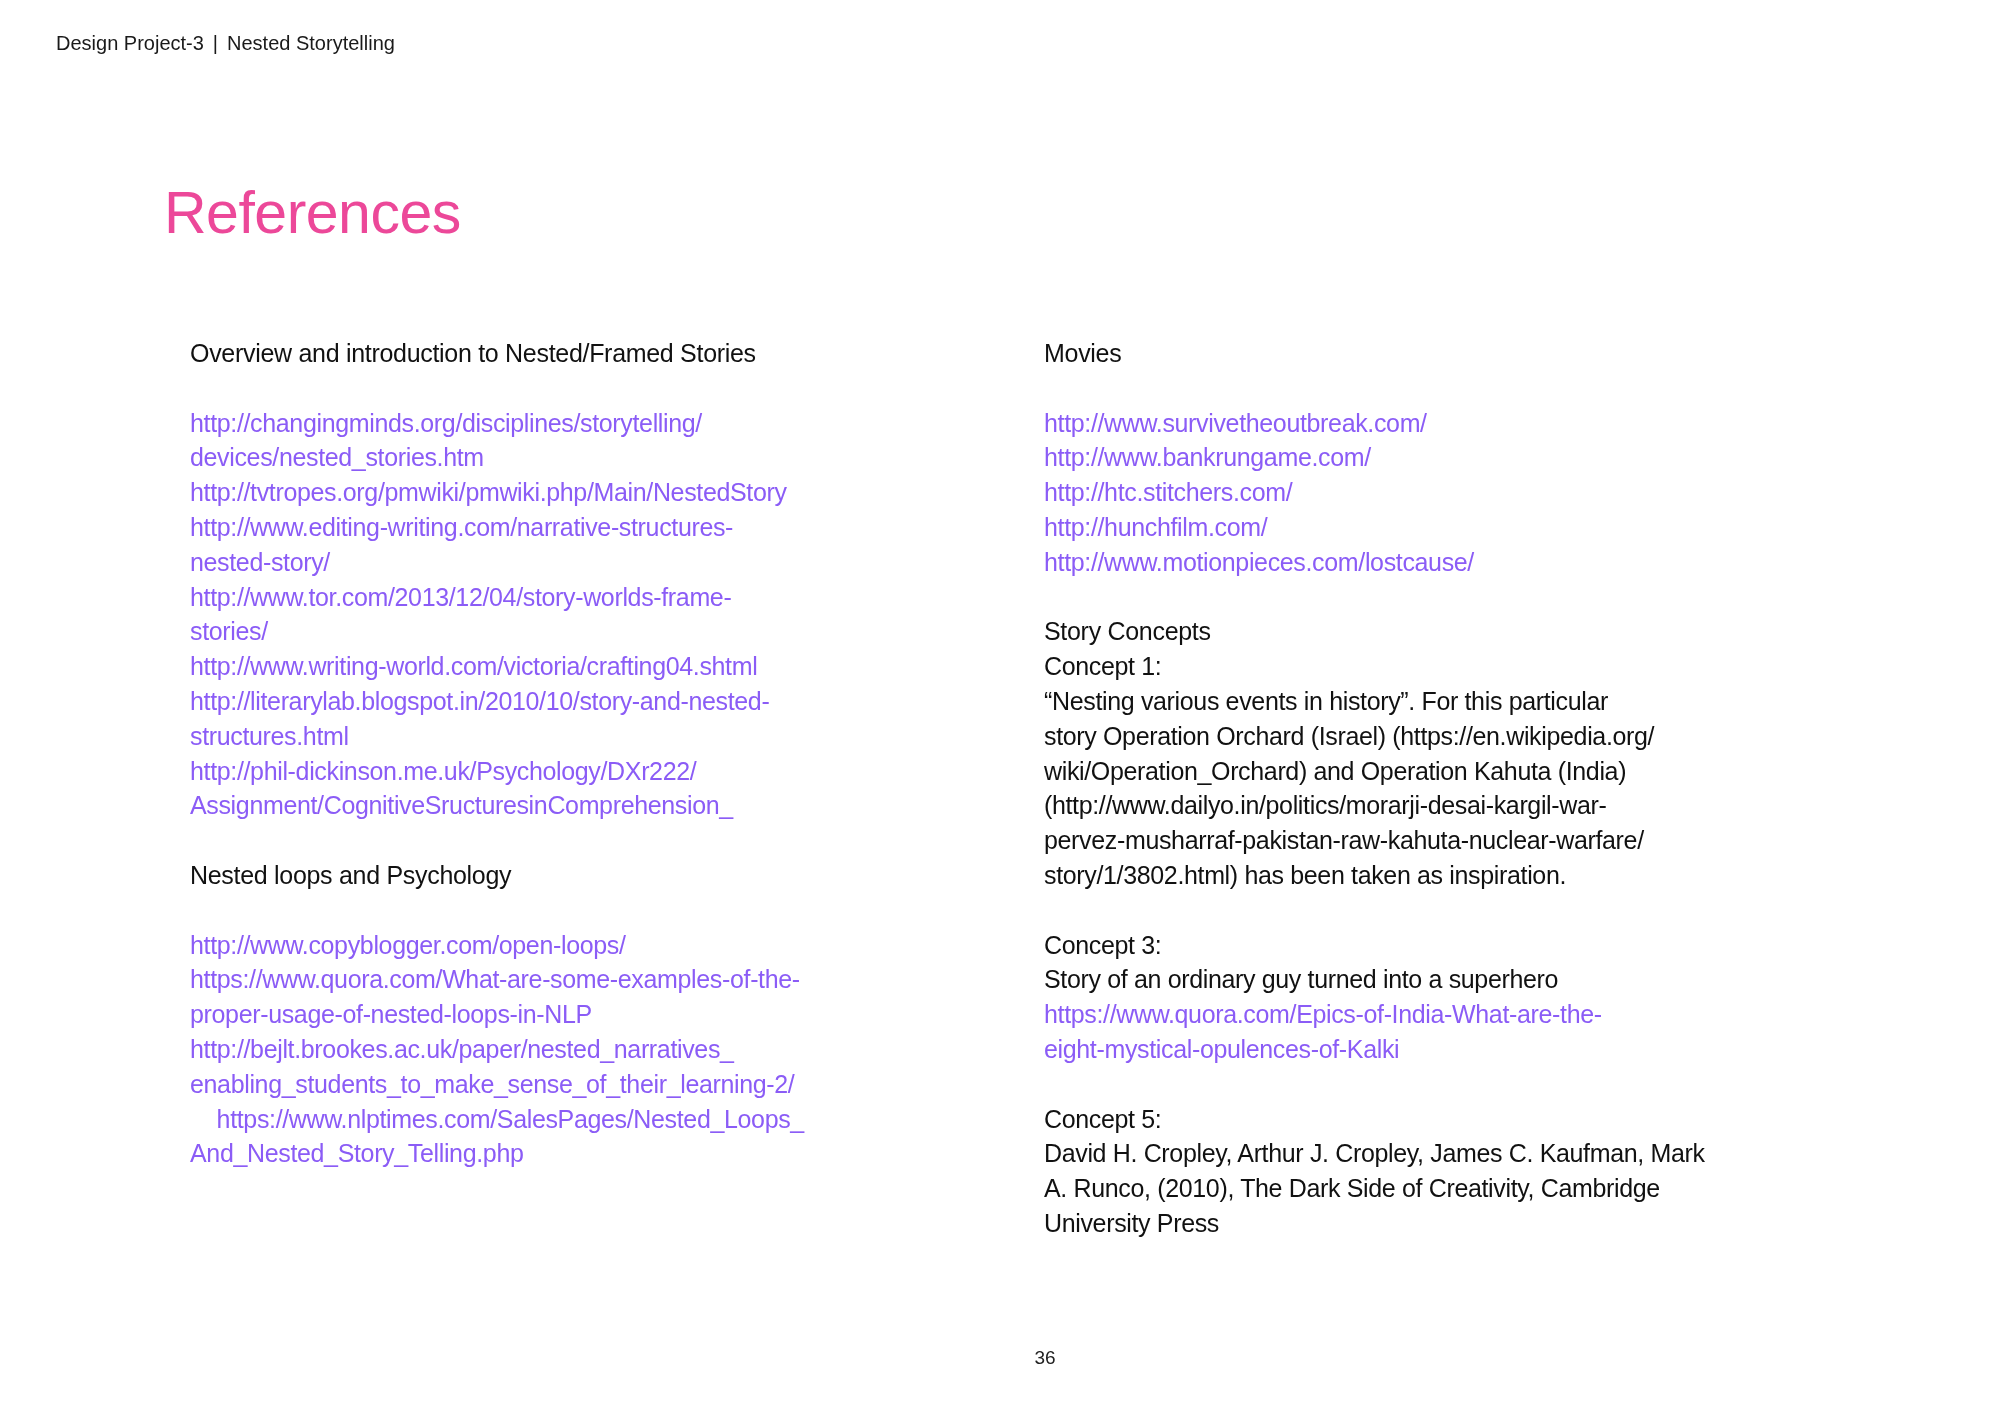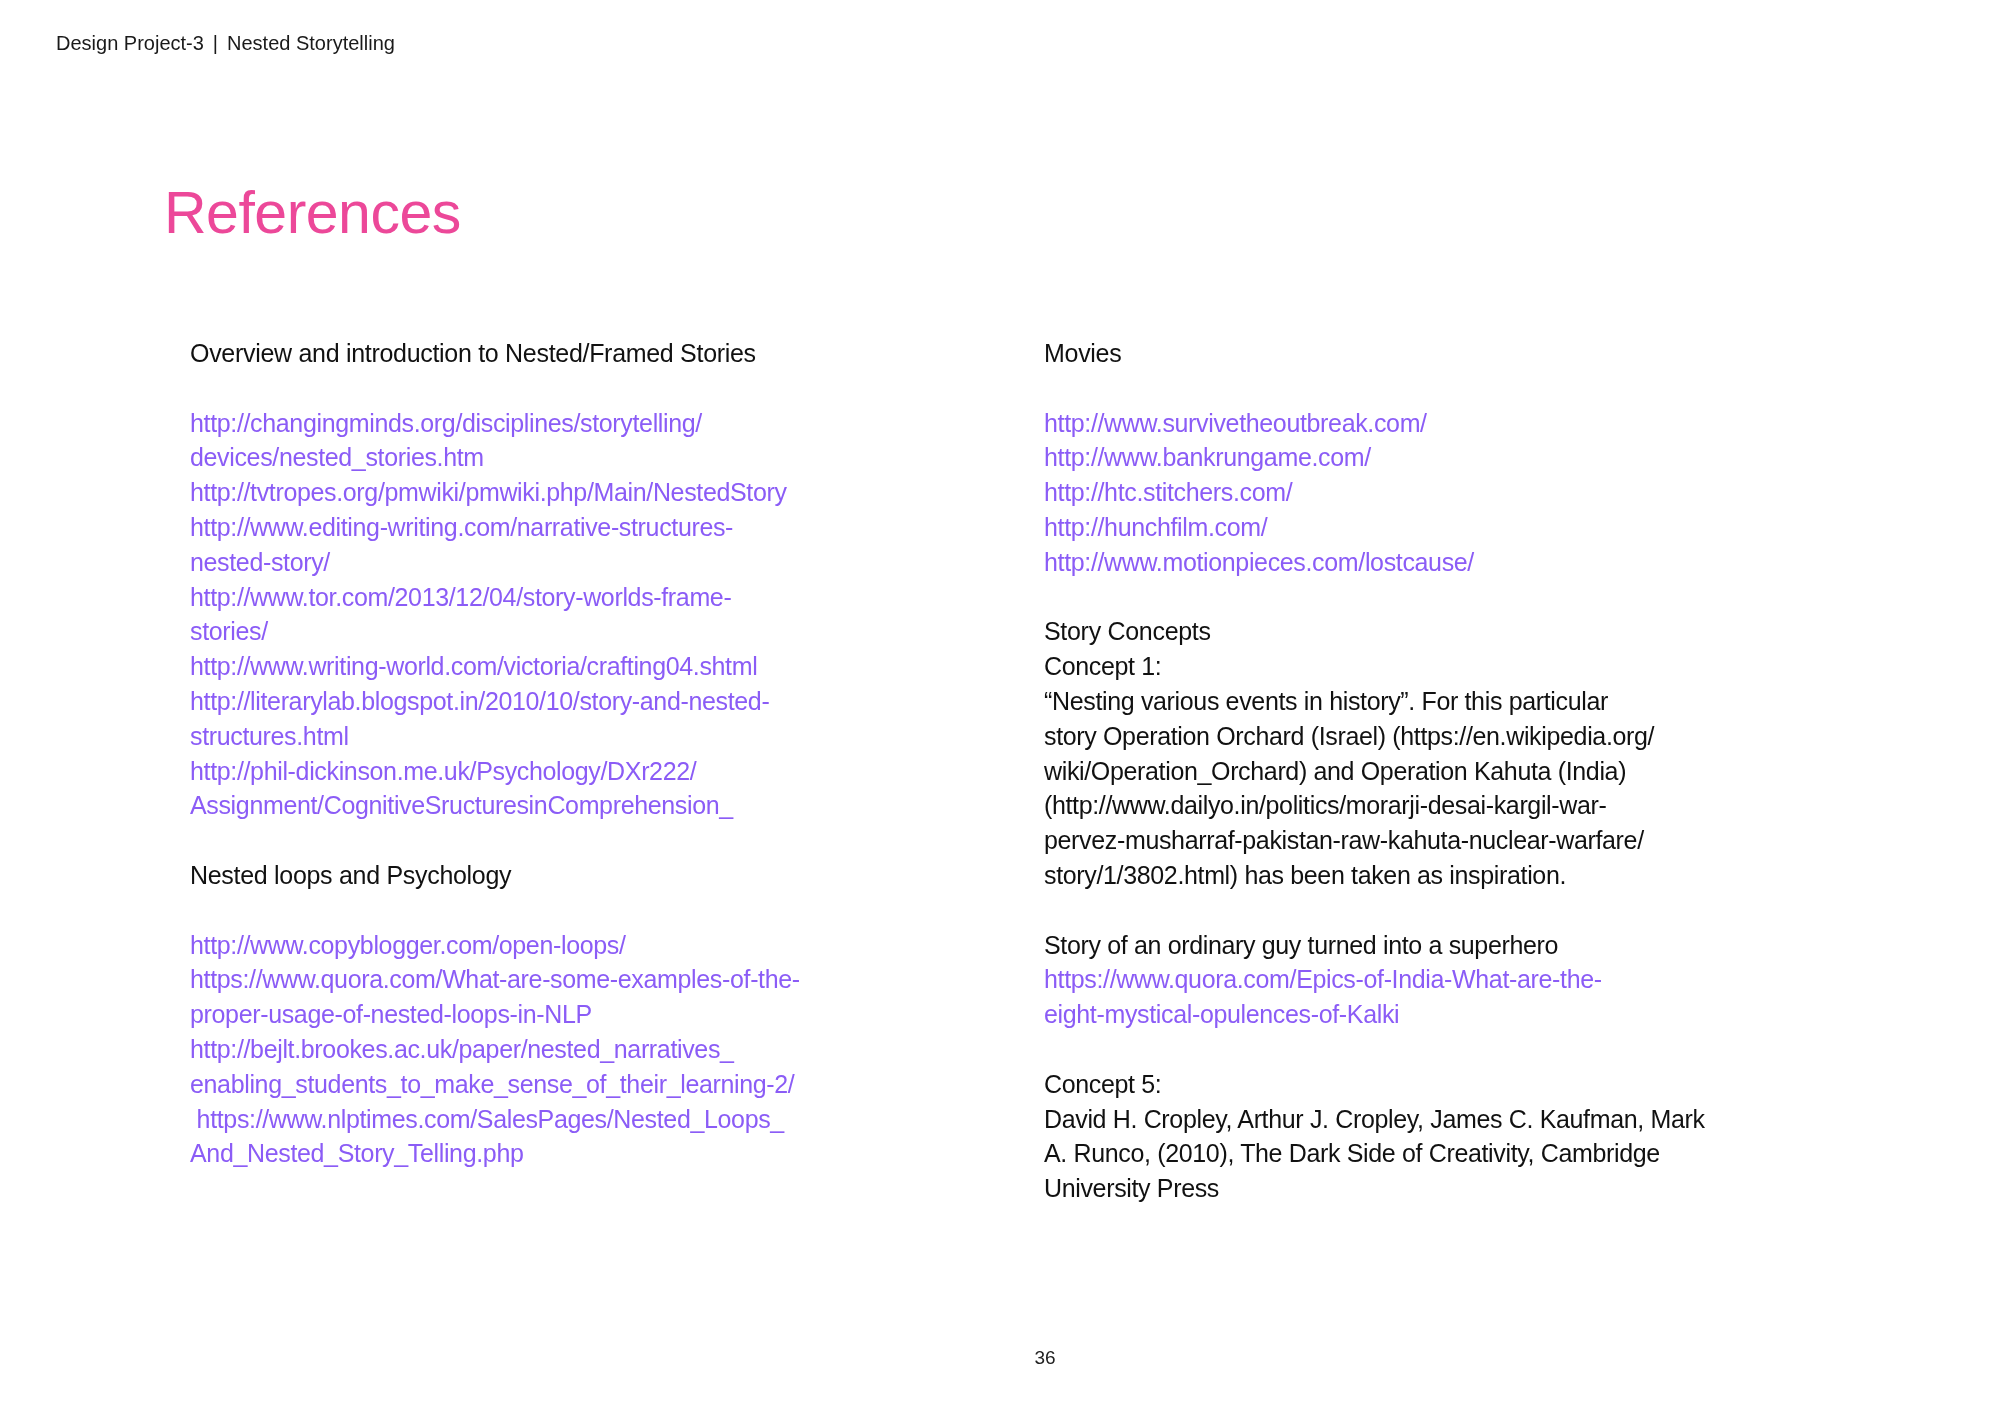--- a/index.html
+++ b/index.html
@@ -102,21 +102,21 @@
   <span class="line blank"></span>
 
   <div>
     <span class="line heading">Nested loops and Psychology</span>
     <span class="line blank"></span>
     <a class="line link">http://www.copyblogger.com/open-loops/</a>
     <a class="line link">https://www.quora.com/What-are-some-examples-of-the-</a>
     <a class="line link">proper-usage-of-nested-loops-in-NLP</a>
     <a class="line link">http://bejlt.brookes.ac.uk/paper/nested_narratives_</a>
     <a class="line link">enabling_students_to_make_sense_of_their_learning-2/</a>
-    <a class="line link" style="white-space: pre;"> https://www.nlptimes.com/SalesPages/Nested_Loops_</a>
+    <a class="line link" style="white-space: pre; margin-left: 20px;"> https://www.nlptimes.com/SalesPages/Nested_Loops_</a>
     <a class="line link">And_Nested_Story_Telling.php</a>
   </div>
 </div>
 
 <div class="column col-right">
 
   <div>
     <span class="line heading">Movies</span>
     <span class="line blank"></span>
     <a class="line link">http://www.survivetheoutbreak.com/</a>
@@ -135,20 +135,21 @@
       <span class="line">“Nesting various events in history”. For this particular</span>
       <span class="line">story Operation Orchard (Israel) (https://en.wikipedia.org/</span>
       <span class="line">wiki/Operation_Orchard) and Operation Kahuta (India)</span>
       <span class="line">(http://www.dailyo.in/politics/morarji-desai-kargil-war-</span>
       <span class="line">pervez-musharraf-pakistan-raw-kahuta-nuclear-warfare/</span>
       <span class="line">story/1/3802.html) has been taken as inspiration.</span>
     </div>
     <span class="line blank"></span>
 
     <div>
+      <span class="line">Concept 3:</span>
       <span class="line">Story of an ordinary guy turned into a superhero</span>
       <a class="line link">https://www.quora.com/Epics-of-India-What-are-the-</a>
       <a class="line link">eight-mystical-opulences-of-Kalki</a>
     </div>
     <span class="line blank"></span>
 
     <div>
       <span class="line">Concept 5:</span>
       <span class="line">David H. Cropley, Arthur J. Cropley, James C. Kaufman, Mark</span>
       <span class="line">A. Runco, (2010), The Dark Side of Creativity, Cambridge</span>

